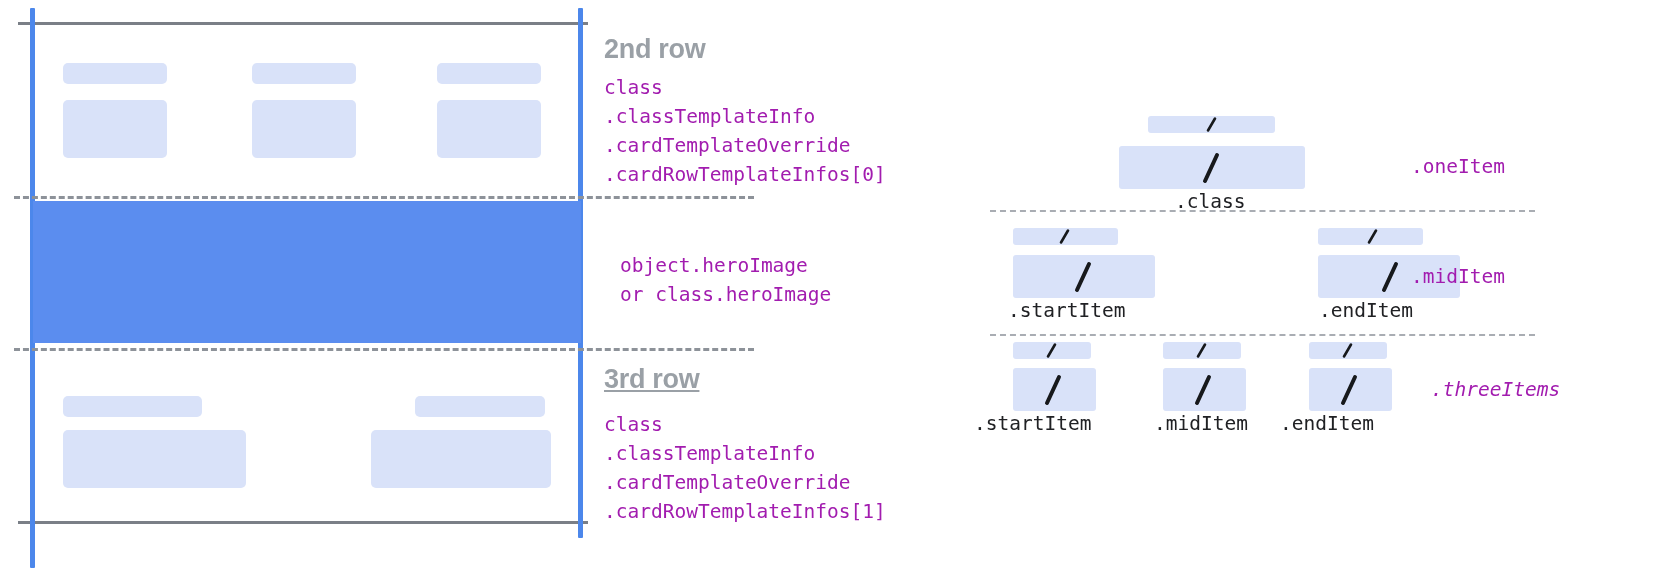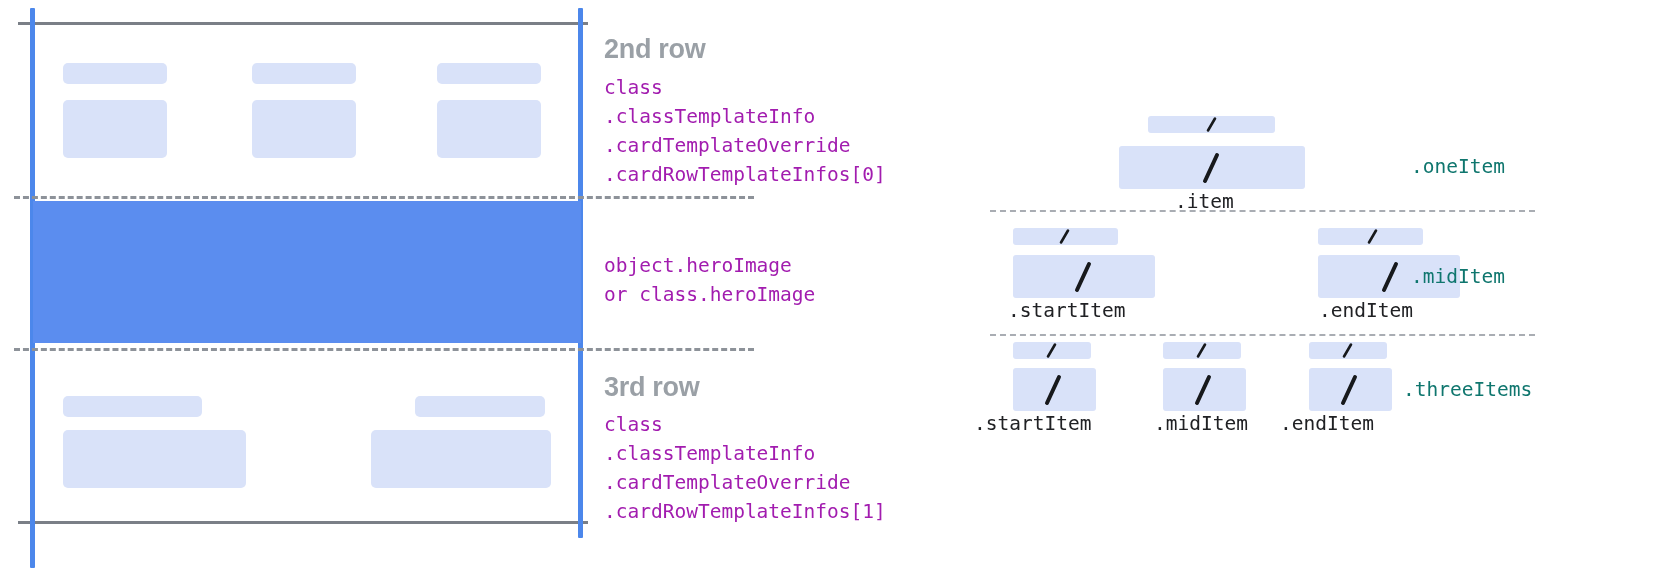--- a/index.html
+++ b/index.html
@@ -45,21 +45,21 @@
   .idash.d1{top:210px;}
   .idash.d2{top:334px;}
 
   .ibox{position:absolute;background:#d9e2f9;border-radius:3px;
         overflow:hidden;}
   .ibox .slash{position:absolute;left:0;top:0;width:100%;height:100%;}
   .ibox .slash svg{display:block;width:100%;height:100%;}
 
   .ilabel{position:absolute;font-size:19.5px;color:#202124;
           line-height:1;white-space:pre;}
-  .grouplabel{position:absolute;font-size:19.5px;color:#0f766e;
+  .grouplabel{position:absolute;font-size:19.5px;color:#a21caf;
               line-height:1;white-space:pre;}
 </style>
 </head>
 <body>
 
 <div id="card-diagram">
 
   <div class="hrule top"></div>
   <div class="hrule bottom"></div>
 
@@ -87,26 +87,26 @@
 
 <div>
   <div class="row-title" style="top:36px;">2nd row</div>
   <div class="code-block mono" style="top:73px;">class
 .classTemplateInfo
 .cardTemplateOverride
 .cardRowTemplateInfos[0]</div>
 </div>
 
 <div>
-  <div class="code-block mono" style="top:251px;">object.heroImage
+  <div class="code-block mono" style="top:251px;margin-left:16px;">object.heroImage
 or class.heroImage</div>
 </div>
 
 <div>
-  <div class="row-title" style="top:374px;">3rd row</div>
+  <div class="row-title" style="top:366px;text-decoration:underline;">3rd row</div>
   <div class="code-block mono" style="top:410px;">class
 .classTemplateInfo
 .cardTemplateOverride
 .cardRowTemplateInfos[1]</div>
 </div>
 
 <div id="item-diagram">
 
   <div>
     <div class="ibox" style="left:173px;top:116px;width:127px;height:17px;">
@@ -116,21 +116,21 @@
         </svg>
       </span>
     </div>
     <div class="ibox" style="left:144px;top:146px;width:186px;height:43px;">
       <span class="slash">
         <svg viewBox="0 0 186 43" preserveAspectRatio="none">
           <line x1="98" y1="9" x2="86" y2="35" stroke="#17191c" stroke-width="4" stroke-linecap="round"></line>
         </svg>
       </span>
     </div>
-    <div class="ilabel mono" style="left:200px;top:192px;">.item</div>
+    <div class="ilabel mono" style="left:200px;top:192px;">.class</div>
     <div class="grouplabel mono" style="left:436px;top:157px;">.oneItem</div>
   </div>
 
   <div class="idash d1"></div>
 
   <div>
     <div class="ibox" style="left:38px;top:228px;width:105px;height:17px;">
       <span class="slash">
         <svg viewBox="0 0 105 17" preserveAspectRatio="none">
           <line x1="55" y1="2.5" x2="48" y2="14.5" stroke="#17191c" stroke-width="2.6" stroke-linecap="round"></line>
@@ -209,16 +209,16 @@
     </div>
     <div class="ibox" style="left:334px;top:368px;width:83px;height:43px;">
       <span class="slash">
         <svg viewBox="0 0 83 43" preserveAspectRatio="none">
           <line x1="46" y1="9" x2="34" y2="35" stroke="#17191c" stroke-width="4" stroke-linecap="round"></line>
         </svg>
       </span>
     </div>
     <div class="ilabel mono" style="left:305px;top:414px;">.endItem</div>
 
-    <div class="grouplabel mono" style="left:428px;top:380px;">.threeItems</div>
+    <div class="grouplabel mono" style="left:456px;top:380px;font-style:italic;">.threeItems</div>
   </div>
 
 </div>
 
 </body></html>

